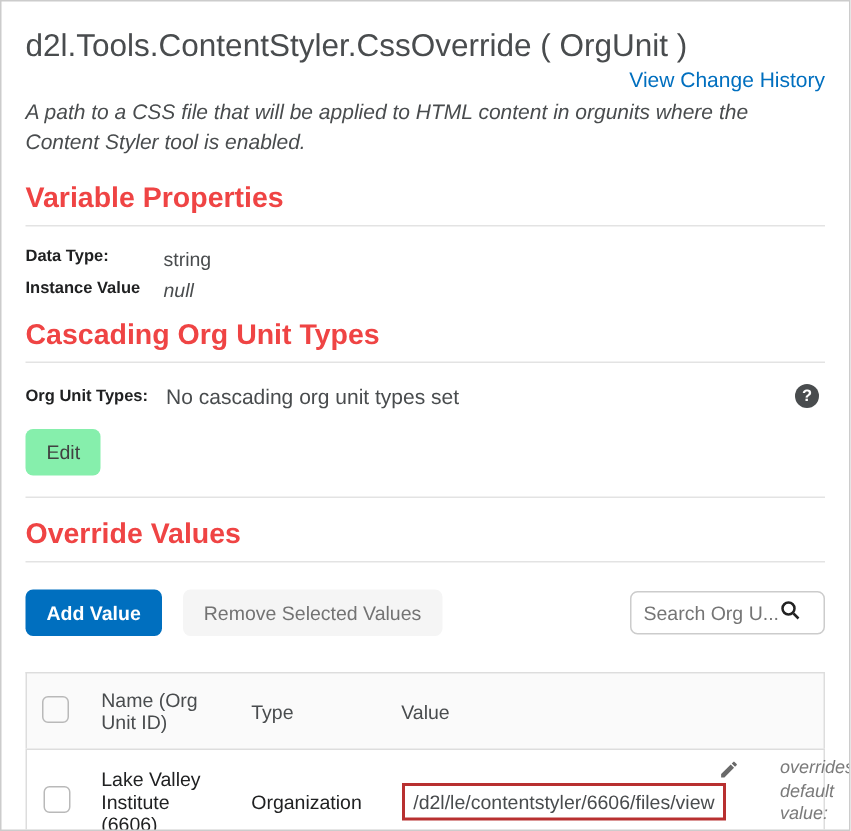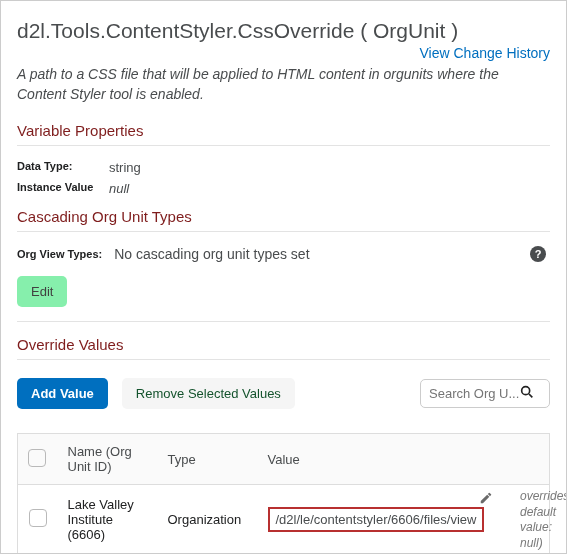--- a/index.html
+++ b/index.html
@@ -2,34 +2,34 @@
 <html><head>
 <meta charset="utf-8">
 <style>
 * { box-sizing: border-box; margin: 0; padding: 0; }
 body { font-family: -apple-system, "Segoe UI", Arial, sans-serif; font-size: 13px; color: #202122; background: #fff; border: 1px solid #ccc; width: 567px; height: 554px; overflow: hidden; }
 .page { padding: 12px 16px 0 16px; }
 h1.title { font-size: 21px; font-weight: 400; color: #494c4e; margin: 6px 0 2px 0; }
 .history { text-align: right; }
 .history a { color: #006fbf; text-decoration: none; font-size: 14px; }
 .desc { font-size: 14px; color: #494c4e; margin: 4px 0 18px 0; line-height: 1.4; font-style: italic; }
-h2.section { font-size: 15px; font-weight: 400; color: #7f1d1d; margin: 10px 0 6px 0; }
+h2.section { font-size: 19px; font-weight: 700; color: #ef4444; margin: 10px 0 6px 0; }
 hr.rule { border: none; border-top: 1px solid #e3e3e3; margin: 6px 0 14px 0; }
 .props { display: grid; grid-template-columns: 92px 1fr; row-gap: 6px; font-size: 12px; margin-bottom: 12px; }
 .props .label { font-weight: 700; font-size: 11px; color: #202122; }
 .props .val { font-size: 13px; color: #494c4e; }
 .props .val.null { font-style: italic; }
 .cascade-row { display: flex; align-items: center; gap: 12px; }
 .cascade-row .label { font-weight: 700; font-size: 11px; }
 .cascade-row .val { font-size: 14px; color: #494c4e; flex: 1; }
 .help-icon { width: 16px; height: 16px; border-radius: 50%; background: #494c4e; color: #fff; display: inline-flex; align-items: center; justify-content: center; font-size: 11px; font-weight: 700; margin-right: 4px; }
 .btn { display: inline-block; padding: 8px 14px; border-radius: 5px; font-size: 13px; cursor: pointer; border: none; background: #e8e8e8; color: #5d5d5d; }
 .btn.primary { background: #006fbf; color: #fff; font-weight: 600; }
 .btn.subtle { background: #86efac; color: #414141; }
-.btn.disabled { background: #f5f5f5; color: #14532d; cursor: default; text-align: right; }
+.btn.disabled { background: #f5f5f5; color: #737373; cursor: default; text-align: right; }
 .edit-wrap { margin: 14px 0 14px 0; }
 .toolbar { display: flex; align-items: center; gap: 14px; margin: 18px 0 24px 0; }
 .spacer { flex: 1; }
 .search { display: flex; align-items: center; border: 1px solid #ccc; border-radius: 5px; padding: 4px 8px; width: 130px; }
 .search input { border: none; outline: none; font-size: 13px; width: 90px; color: #6e6e6e; }
 .search svg { width: 16px; height: 16px; }
 table.data { width: 100%; border-collapse: collapse; border: 1px solid #ddd; font-size: 13px; table-layout: fixed; }
 table.data th { text-align: left; font-weight: 400; color: #494c4e; padding: 10px 10px; border-bottom: 1px solid #ddd; background: #fafafa; font-size: 13px; }
 table.data td { padding: 12px 10px; border-bottom: 1px solid #ddd; vertical-align: middle; }
 .cb { width: 18px; height: 18px; border: 1.5px solid #b9b9b9; border-radius: 4px; display: inline-block; }
@@ -57,21 +57,21 @@
   <div class="props">
     <div class="label">Data Type:</div>
     <div class="val">string</div>
     <div class="label">Instance Value</div>
     <div class="val null">null</div>
   </div>
 
   <h2 class="section">Cascading Org Unit Types</h2>
   <hr class="rule">
   <div class="cascade-row">
-    <span class="label">Org View Types:</span>
+    <span class="label">Org Unit Types:</span>
     <span class="val">No cascading org unit types set</span>
     <span class="help-icon">?</span>
   </div>
   <div class="edit-wrap">
     <button class="btn subtle">Edit</button>
   </div>
 
   <hr class="rule">
   <h2 class="section">Override Values</h2>
   <hr class="rule">

